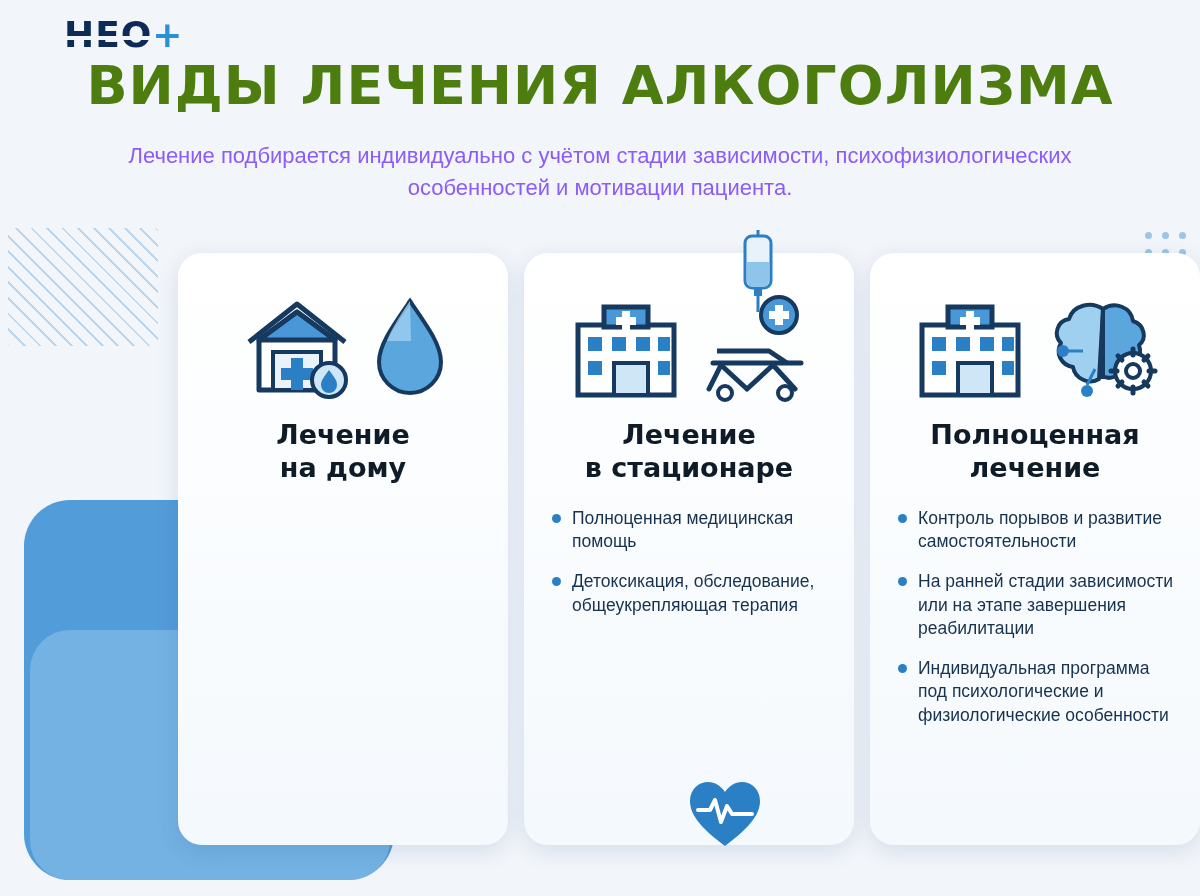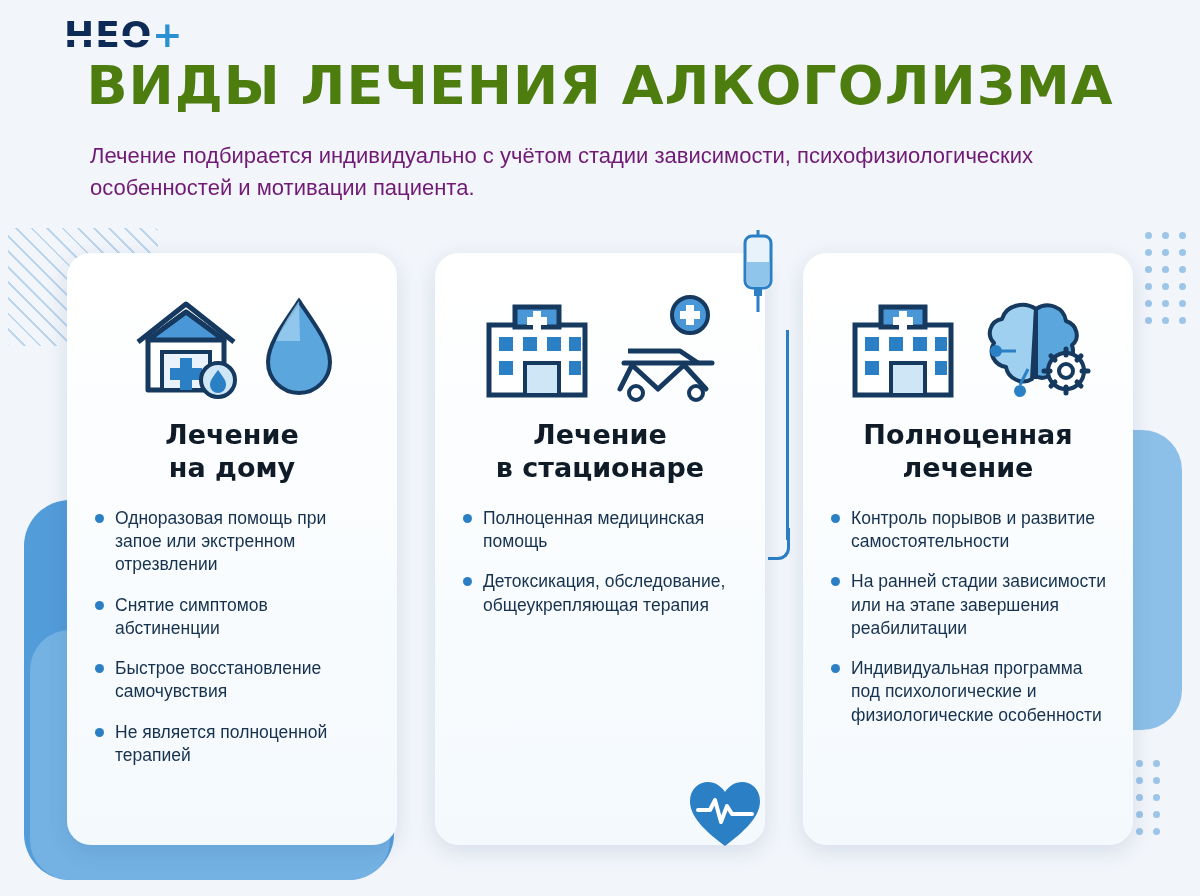--- a/index.html
+++ b/index.html
@@ -70,29 +70,30 @@
     position: absolute; left: 0; right: 0; top: 58px;
     text-align: center;
     font-size: 54px; line-height: 1.05;
     letter-spacing: 1px;
     font-weight: 700;
     color: #4d7c0f;
     font-family: "DejaVu Sans", sans-serif;
   }
   .subtitle {
     position: absolute; left: 90px; right: 90px; top: 140px;
+    text-align: center;
     font-size: 22px; line-height: 1.45;
-    color: #701a75;
+    color: #8b5cf6;
     font-weight: 400;
   }
 
   
   .cards {
     position: absolute; left: 0; right: 0; top: 253px;
-    display: flex; justify-content: center; gap: 38px;
+    display: flex; justify-content: flex-end; gap: 16px;
   }
   .card {
     width: 330px;
     min-height: 592px;
     background: linear-gradient(180deg, #ffffff 0%, #f4f9fd 100%);
     border-radius: 24px;
     box-shadow: 0 6px 22px rgba(26, 70, 120, .13);
     padding: 26px 22px 26px 22px;
     position: relative;
     z-index: 3;
@@ -247,26 +248,20 @@
           <circle cx="92" cy="86" r="17" fill="#cfe6f7" stroke="#16395f" stroke-width="4"></circle>
           <path d="M92 76 c6 8 8 11 8 15 a8 8 0 0 1 -16 0 c0 -4 2 -7 8 -15 z" fill="#2b7fc4"></path>
         </svg>
         <svg width="78" height="104" viewBox="0 0 78 104">
           <path d="M39 4 C21 30 8 48 8 65 a31 31 0 0 0 62 0 C70 48 57 30 39 4 Z" fill="#5aa6dd" stroke="#16395f" stroke-width="4"></path>
           <path d="M39 4 C28 20 20 33 16 44 h24 Z" fill="#9fd0f0" opacity=".8"></path>
         </svg>
       </div>
       <h2>Лечение
 на дому</h2>
-      <ul class="bullets">
-        <li>Одноразовая помощь при запое или экстренном отрезвлении</li>
-        <li>Снятие симптомов абстиненции</li>
-        <li>Быстрое восстановление самочувствия</li>
-        <li>Не является полноценной терапией</li>
-      </ul>
     </div>
 
     <div class="card">
       <div class="card-icons">
         <svg width="125" height="112" viewBox="0 0 125 112">
           <rect x="14" y="32" width="96" height="70" fill="#ffffff" stroke="#16395f" stroke-width="5"></rect>
           <rect x="40" y="14" width="44" height="20" fill="#4a97d8" stroke="#16395f" stroke-width="5"></rect>
           <path d="M58 18 h8 v6 h6 v8 h-6 v6 h-8 v-6 h-6 v-8 h6 z" fill="#ffffff"></path>
           <rect x="24" y="44" width="14" height="14" fill="#2b7fc4"></rect>
           <rect x="48" y="44" width="14" height="14" fill="#2b7fc4"></rect>

